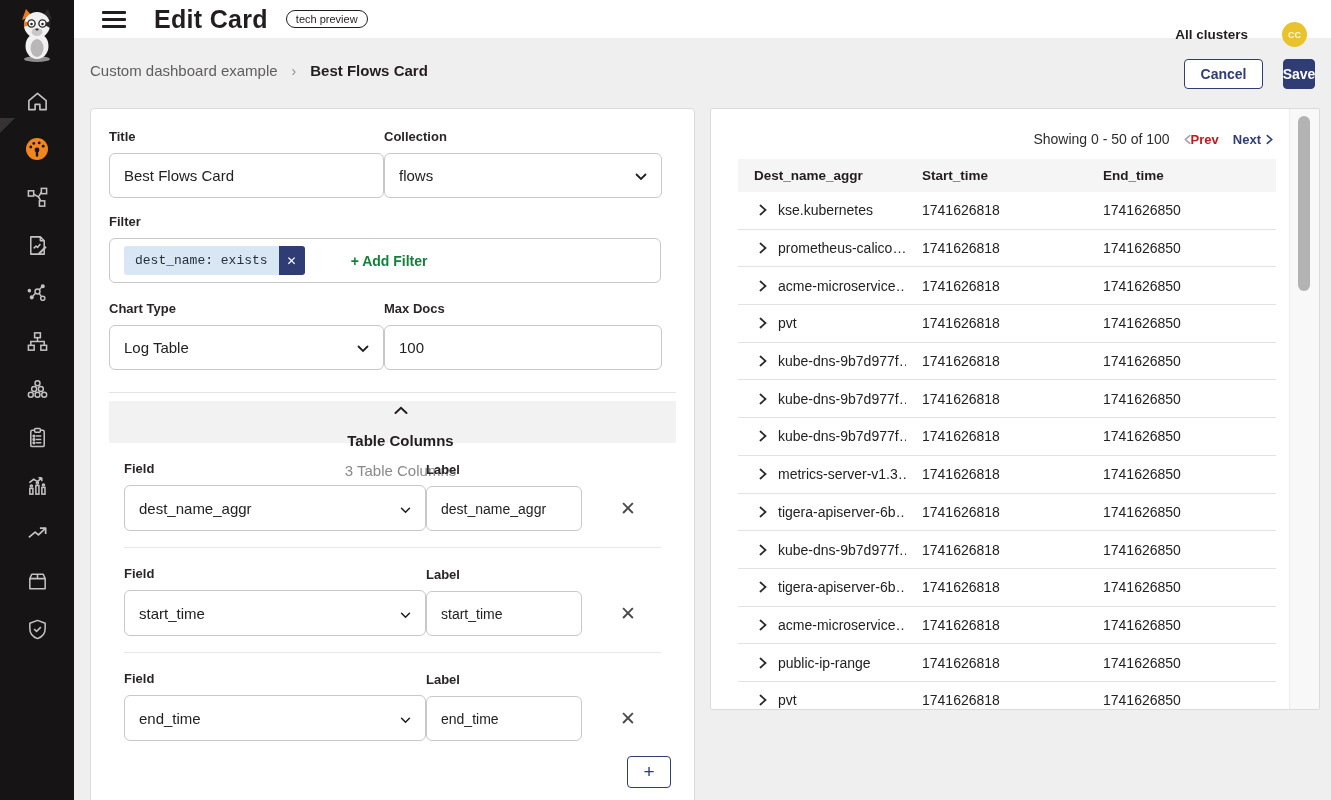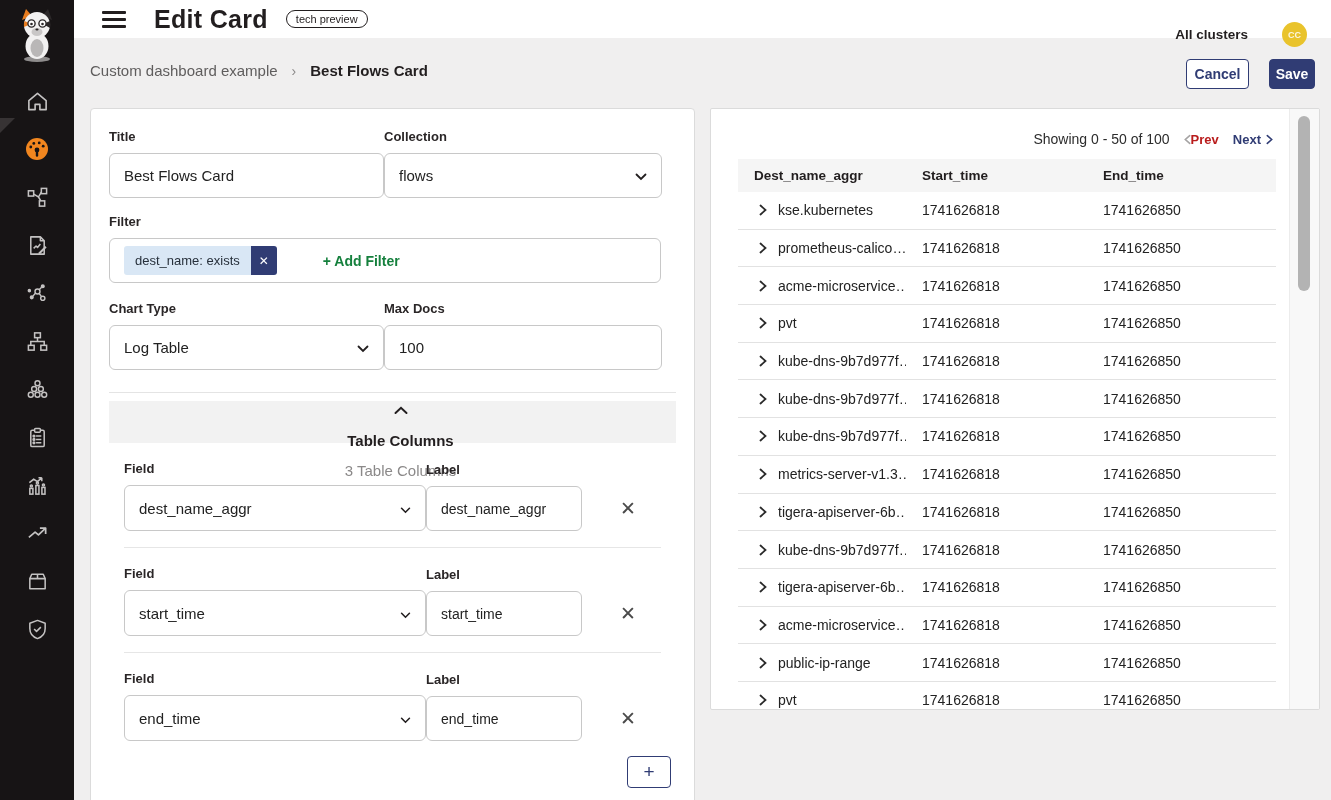--- a/index.html
+++ b/index.html
@@ -26,34 +26,34 @@
   .avatar { width:25px; height:25px; border-radius:50%; background:#e9c32c; color:rgba(255,255,255,.85); font-size:9px; font-weight:700; display:flex; align-items:center; justify-content:center; cursor:pointer; }
 
   
   #content { position:absolute; left:74px; top:38px; width:1257px; height:762px; background:#f0efef; }
   .crumb-row { position:absolute; left:16px; top:24px; display:flex; align-items:center; gap:14px; }
   .crumb-parent { font-size:15px; color:#5f5d5d; cursor:pointer; }
   .crumb-sep { font-size:14px; color:#8a8888; }
   .crumb-current { font-size:15px; font-weight:700; color:#221e1f; }
   .action-row { position:absolute; right:16px; top:21px; display:flex; gap:20px; }
   .btn { height:30px; border-radius:4px; font-size:14px; font-weight:600; display:flex; align-items:center; justify-content:center; cursor:pointer; font-family:inherit; }
-  .btn-cancel { width:63px; background:#ffffff; border:1px solid #303c74; color:#303c74; }
-  .btn-save { width:46px; background:#303c74; border:1px solid #303c74; color:#ffffff; }
+  .btn-cancel { width:79px; background:#ffffff; border:1px solid #303c74; color:#303c74; }
+  .btn-save { width:32px; background:#303c74; border:1px solid #303c74; color:#ffffff; }
 
   
   #form-card { position:absolute; left:16px; top:70px; width:605px; height:740px; background:#fff; border:1px solid #dbdbdb; border-radius:4px 4px 0 0; padding:18px; }
   .f-label { font-size:13px; font-weight:700; color:#2a2627; margin:2px 0 9px; }
   .form-row { display:flex; }
   .grp-a { width:275px; } .grp-b { width:278px; }
   .t-input { width:100%; height:45px; border:1px solid #c8c8c8; border-radius:6px; padding:0 14px; font-size:15px; color:#222; font-family:inherit; background:#fff; outline:none; }
   .sel { width:100%; height:45px; border:1px solid #c8c8c8; border-radius:6px; padding:0 14px; font-size:15px; color:#222; display:flex; align-items:center; justify-content:space-between; cursor:pointer; background:#fff; }
   .filter-grp { margin-top:16px; }
   .filter-box { width:552px; height:45px; border:1px solid #c8c8c8; border-radius:6px; display:flex; align-items:center; padding-left:14px; cursor:text; }
   .chip { display:flex; height:29px; cursor:default; }
-  .chip-text { background:#d9e7f5; color:#27303b; font-size:13px; display:flex; align-items:center; padding:0 11px; border-radius:3px 0 0 3px; }
+  .chip-text { background:#d9e7f5; color:#27303b; font-size:13px; display:flex; align-items:center; padding:0 11px; border-radius:3px 0 0 3px;font-family:Liberation Mono, monospace; }
   .chip-x { background:#303c74; width:26px; display:flex; align-items:center; justify-content:center; color:#fff; font-size:12px; border-radius:0 3px 3px 0; cursor:pointer; }
   .add-filter { margin-left:46px; color:#15803d; font-size:14px; font-weight:600; cursor:pointer; }
   .row2 { margin-top:16px; }
   .divider { border:none; border-top:1px solid #e4e4e4; margin-top:22px; }
   .section-hd { margin-top:8px; height:42px; background:#f2f2f2; display:flex; align-items:center; padding-left:16px; gap:13px; cursor:pointer;flex-direction:column; }
   .section-title { font-size:15px; font-weight:700; color:#221e1f; }
   .section-count { font-size:15px; color:#8b8989; }
   .info-icon { width:16px; height:16px; border:1.3px solid #8b8989; border-radius:50%; color:#8b8989; font-size:10px; display:flex; align-items:center; justify-content:center; font-weight:600; cursor:default; }
   .col-row { display:flex; padding-left:15px; margin-top:16px; align-items:flex-end; }
   .fld-grp { width:302px; } .lbl-grp { width:156px; }

